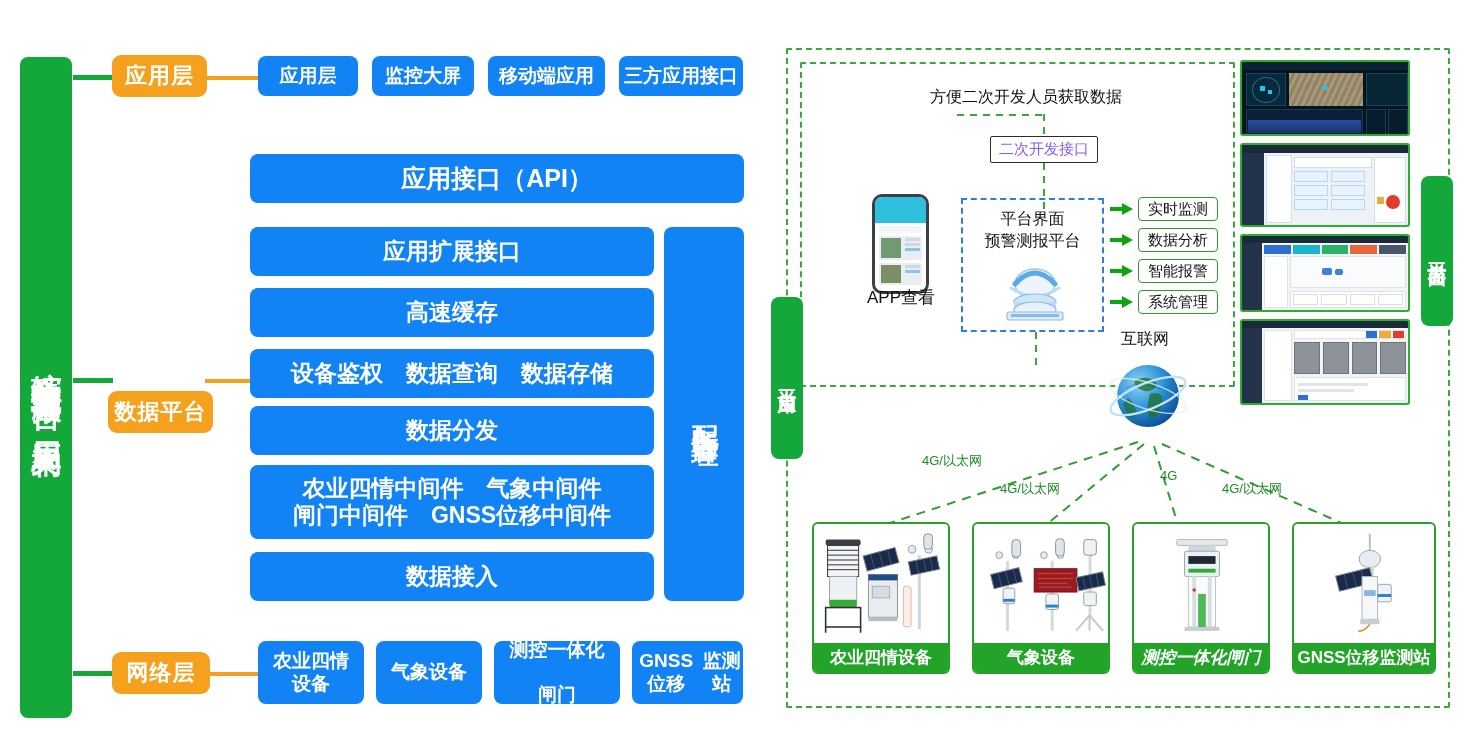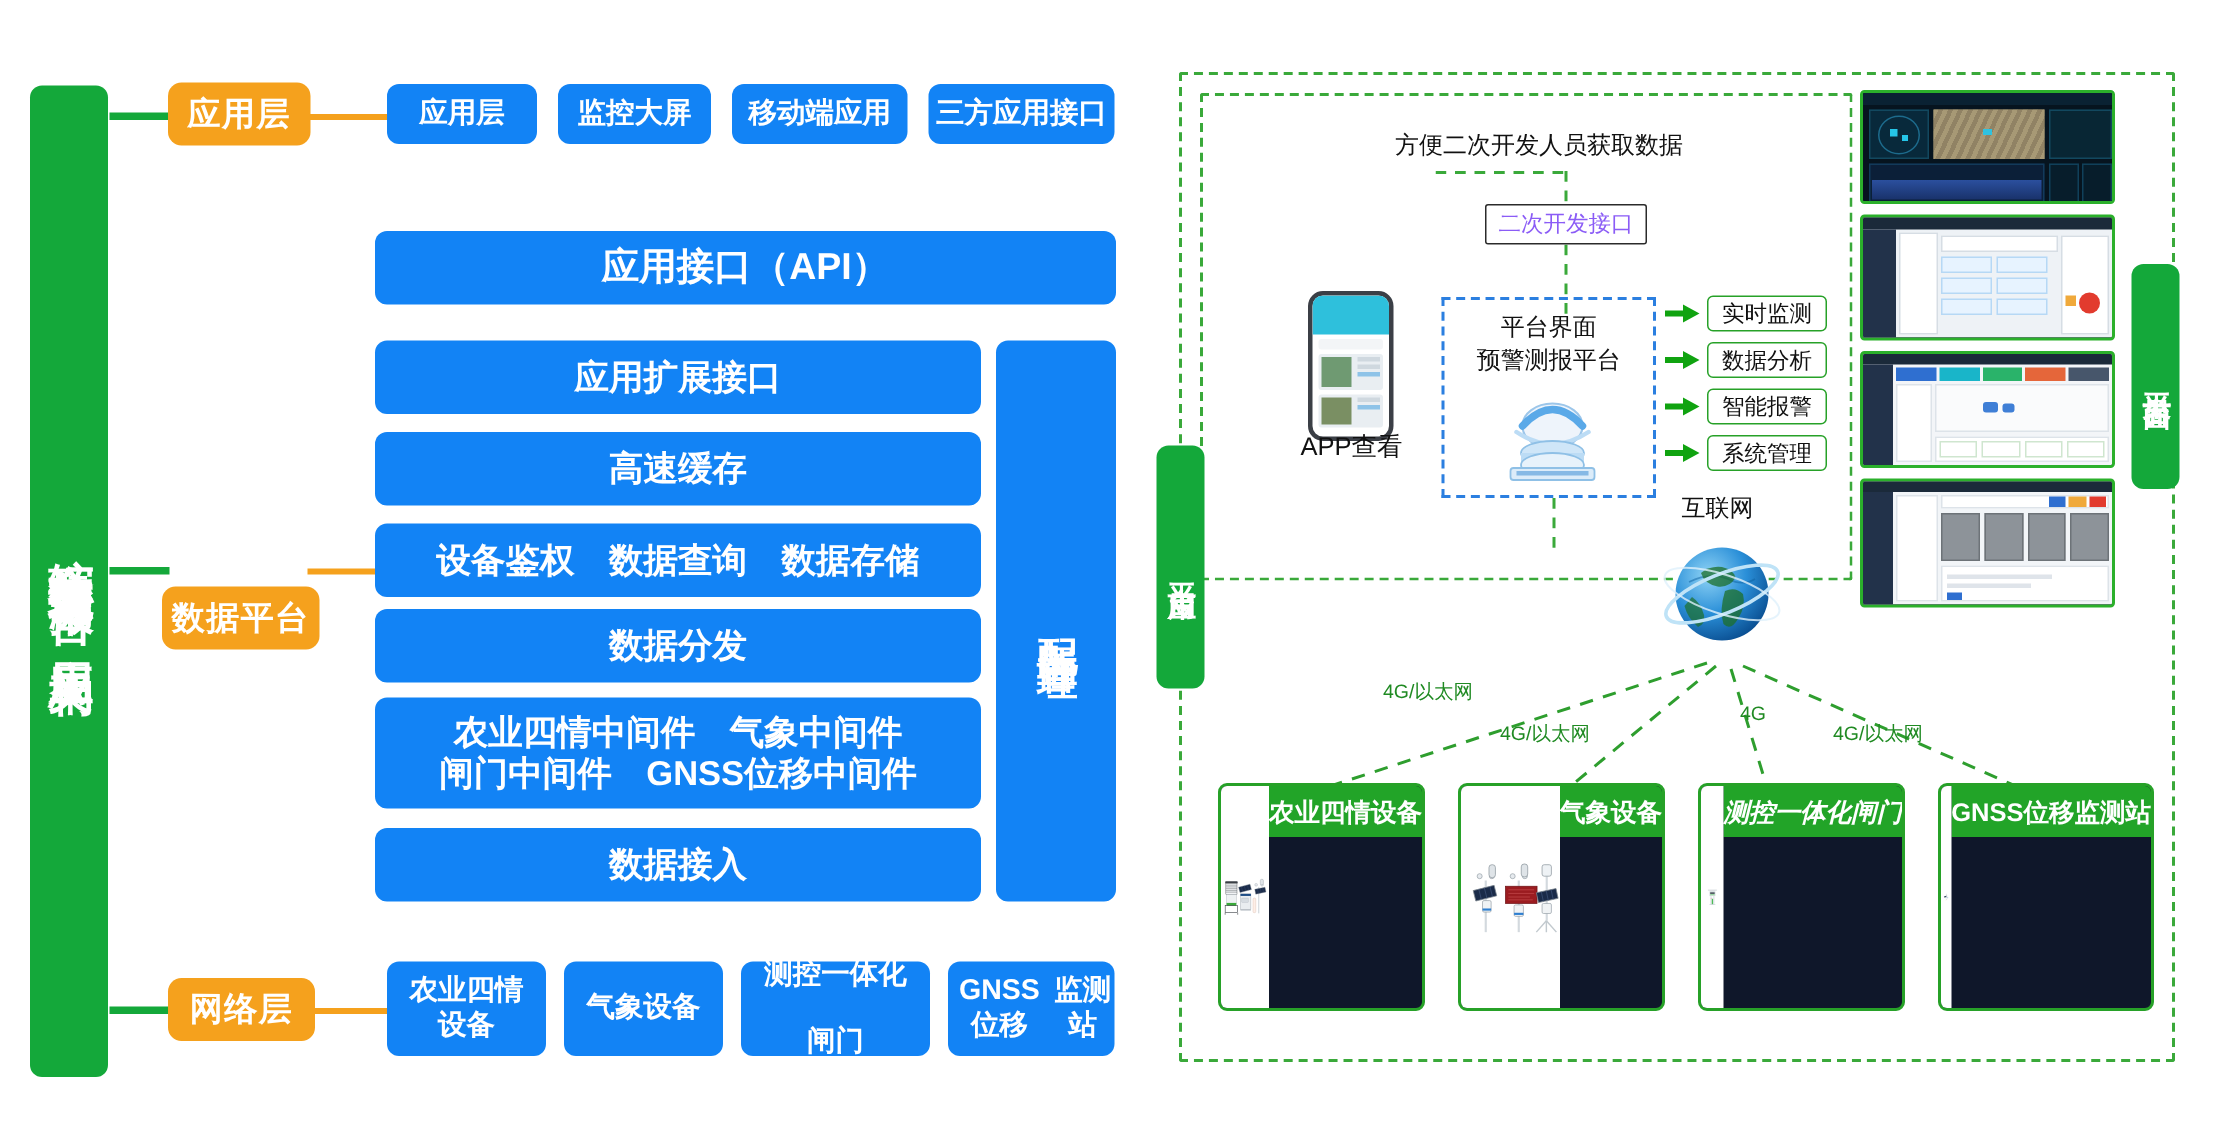--- a/index.html
+++ b/index.html
@@ -67,24 +67,24 @@
     background: #fff;
     color: #111;
     font-size: 15px;
     font-weight: 500;
   }
   .plain-label { color: #111; font-size: 15px; }
   .net-label { color: #1f8a22; font-size: 13px; white-space: nowrap; }
   .dev-card {
     border: 2px solid #27a128;
     border-radius: 6px;
-    background: #0f172a;
+    background: #c4b5fd;
     overflow: hidden;
     display: flex;
-    flex-direction: row;
+    flex-direction: column;
     justify-content: flex-end;
   }
   .dev-card .pic { flex: 1; position: relative; background: #fff; }
   .dev-card .cap {
     background: #22a428;
     color: #fff;
     font-size: 17px;
     font-weight: 700;
     height: 34px;
     display: flex; align-items: center; justify-content: center;

